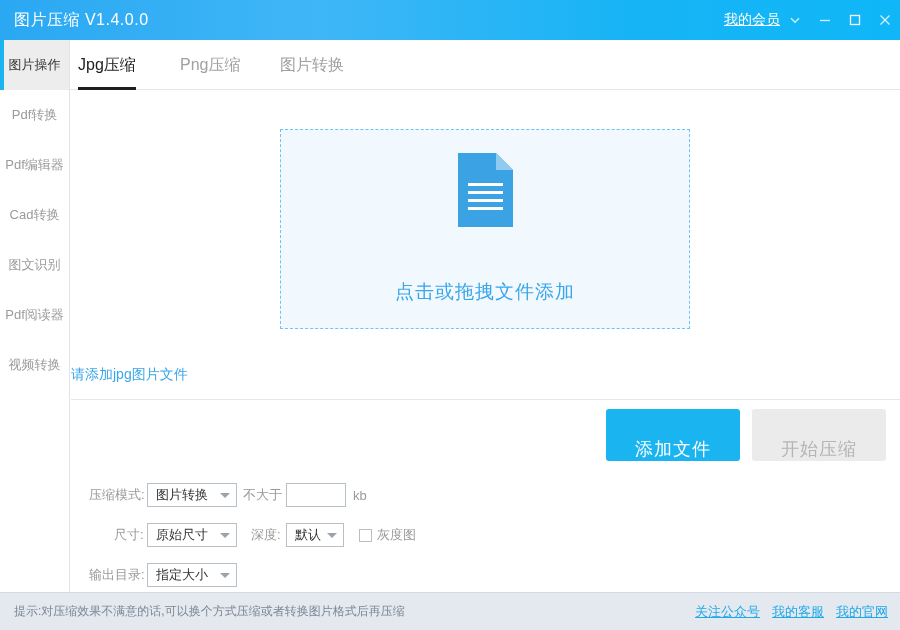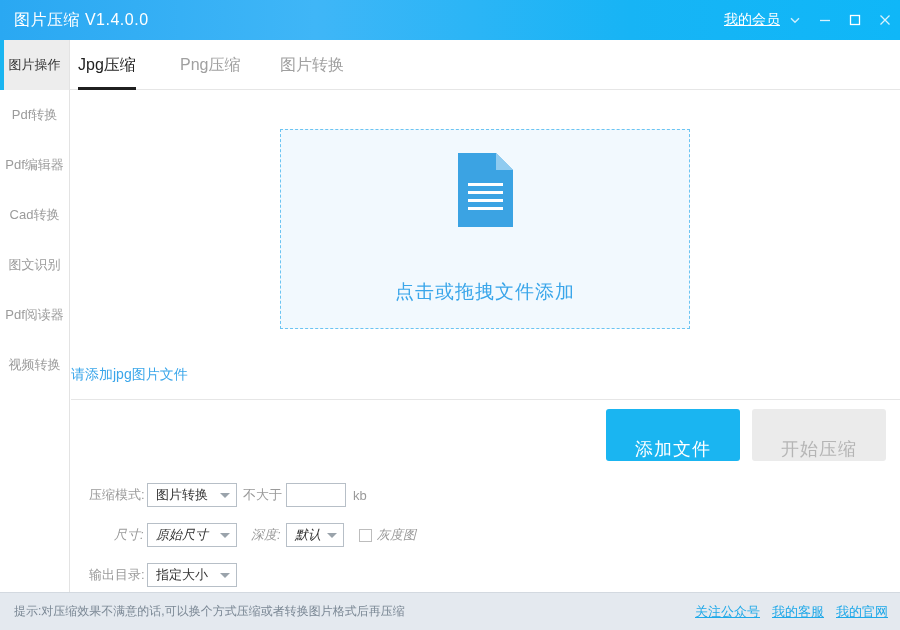--- a/index.html
+++ b/index.html
@@ -419,21 +419,21 @@
         <span class="opt-label" style="position:absolute; left:18px;">压缩模式:</span>
         <div class="select" style="position:absolute; left:76px; width:90px;">
           <span>图片转换</span>
           <span class="caret"></span>
         </div>
         <span class="opt-label" style="position:absolute; left:172px;">不大于</span>
         <input class="txtinput" style="position: absolute; left: 215px;" type="text" value="" placeholder="">
         <span class="unit" style="position:absolute; left:282px;">kb</span>
       </div>
 
-      <div class="opt-row" style="margin-top:8px;font-style:italic;">
+      <div class="opt-row" style="margin-top:8px;">
         <span class="opt-label" style="position:absolute; left:43px;">尺寸:</span>
         <div class="select" style="position:absolute; left:76px; width:90px;">
           <span>原始尺寸</span>
           <span class="caret"></span>
         </div>
         <span class="opt-label" style="position:absolute; left:180px;">深度:</span>
         <div class="select" style="position:absolute; left:215px; width:58px;">
           <span>默认</span>
           <span class="caret"></span>
         </div>

